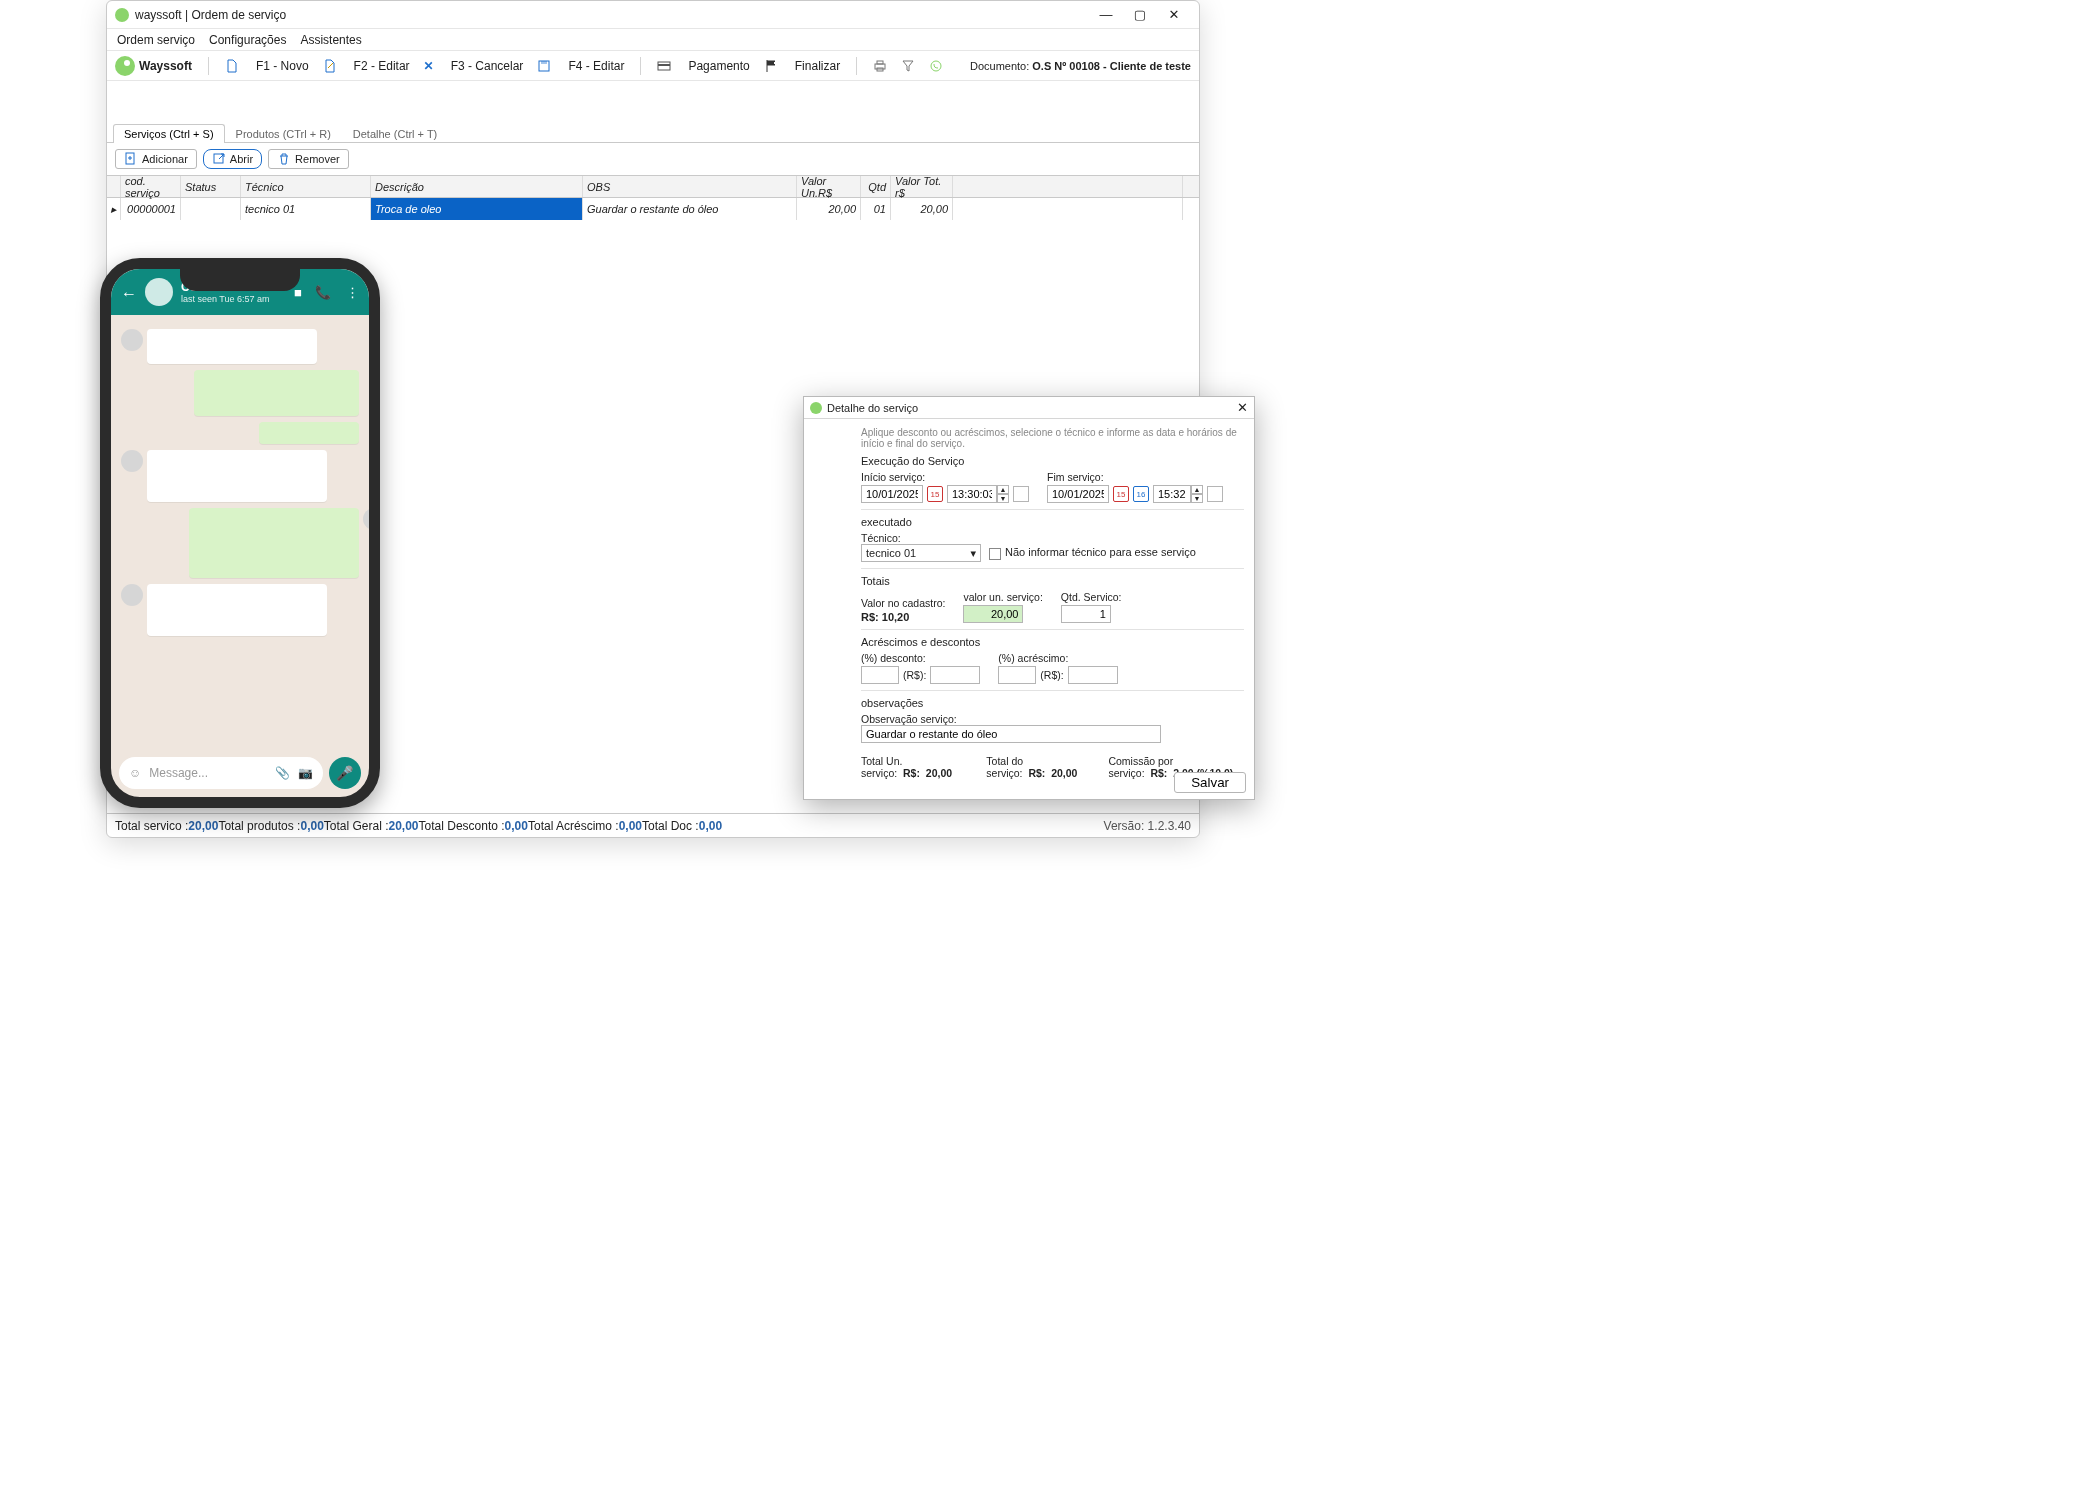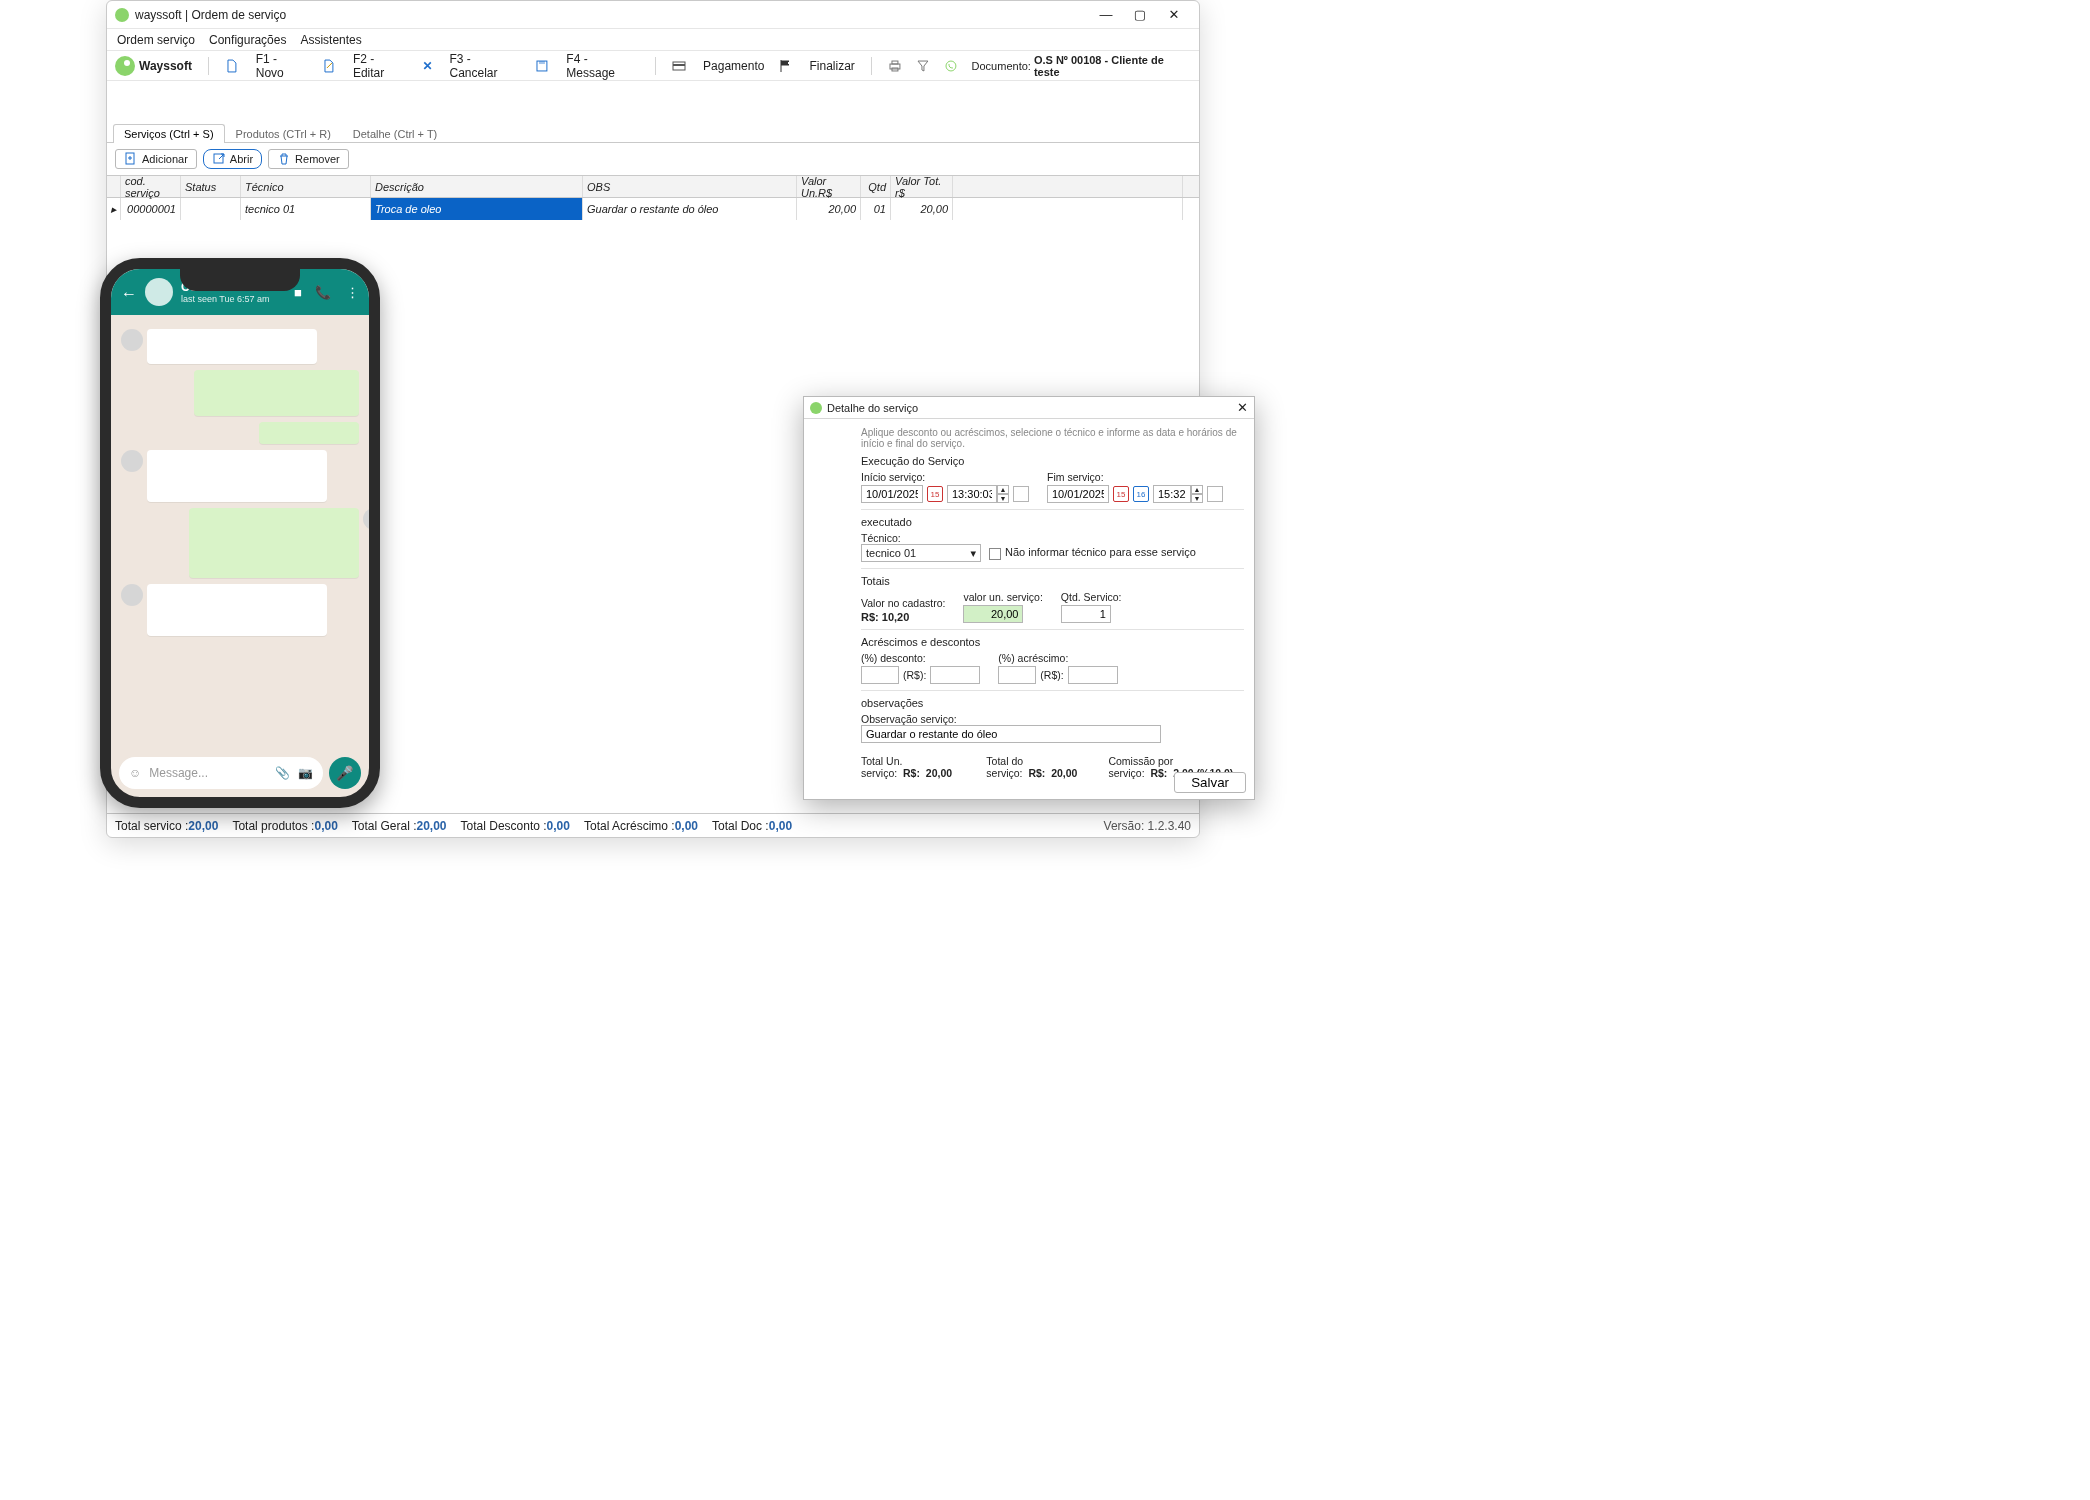--- a/index.html
+++ b/index.html
@@ -43,21 +43,21 @@
 .g-stat{width:60px;}
 .g-tec{width:130px;}
 .g-desc{width:212px;}
 .g-obs{width:214px;}
 .g-vu{width:64px;justify-content:flex-end;}
 .g-qtd{width:30px;justify-content:flex-end;}
 .g-vt{width:62px;justify-content:flex-end;}
 .g-rest{flex:0 0 230px;}
 .selcell{background:#0a63c6;color:#fff;}
 
-.footer{position:absolute;left:0;right:0;bottom:0;height:24px;border-top:1px solid #c9c9c9;display:flex;align-items:center;padding:0 8px;font-size:12px;gap:14px;}
+.footer{position:absolute;left:0;right:0;bottom:0;height:24px;border-top:1px solid #c9c9c9;display:flex;align-items:center;padding:0 8px;font-size:12px;}
 .footer .val{font-weight:bold;color:#2a63a8;}
 .footer .ver{margin-left:auto;color:#555;}
 
 
 .phone{position:absolute;left:100px;top:258px;width:280px;height:550px;border:11px solid #2b2b2b;border-radius:40px;background:#efe6de;box-shadow:0 8px 22px rgba(0,0,0,.35);overflow:hidden;}
 .notch{position:absolute;top:-2px;left:50%;transform:translateX(-50%);width:120px;height:24px;background:#2b2b2b;border-radius:0 0 16px 16px;z-index:3;}
 .chat-head{height:46px;background:#0e8a7f;display:flex;align-items:center;gap:8px;padding:0 10px;color:#fff;}
 .chat-head .back{font-size:16px;}
 .chat-head .av{width:28px;height:28px;border-radius:50%;background:#cfeae6;}
 .chat-head .meta{flex:1;}
@@ -149,21 +149,21 @@
     </span>
     <span class="tb-item">
       <span style="color:#1f6fcc;font-weight:bold;">✕</span>
       <span>F3 - Cancelar</span>
     </span>
     <span class="tb-item">
       <svg class="ico" viewBox="0 0 14 14">
           <rect x="2" y="2" width="10" height="10" fill="none" stroke="#1f6fcc"></rect>
           <rect x="4" y="2" width="6" height="3" fill="#1f6fcc" opacity=".4"></rect>
         </svg>
-      <span>F4 - Message</span>
+      <span>F4 - Editar</span>
     </span>
     <span class="tb-sep"></span>
     <span class="tb-item">
       <svg class="ico" viewBox="0 0 14 14">
           <rect x="1" y="3" width="12" height="8" fill="none" stroke="#555"></rect>
           <rect x="1" y="5" width="12" height="2" fill="#555"></rect>
         </svg>
       <span>Pagamento</span>
     </span>
     <span class="tb-item">

